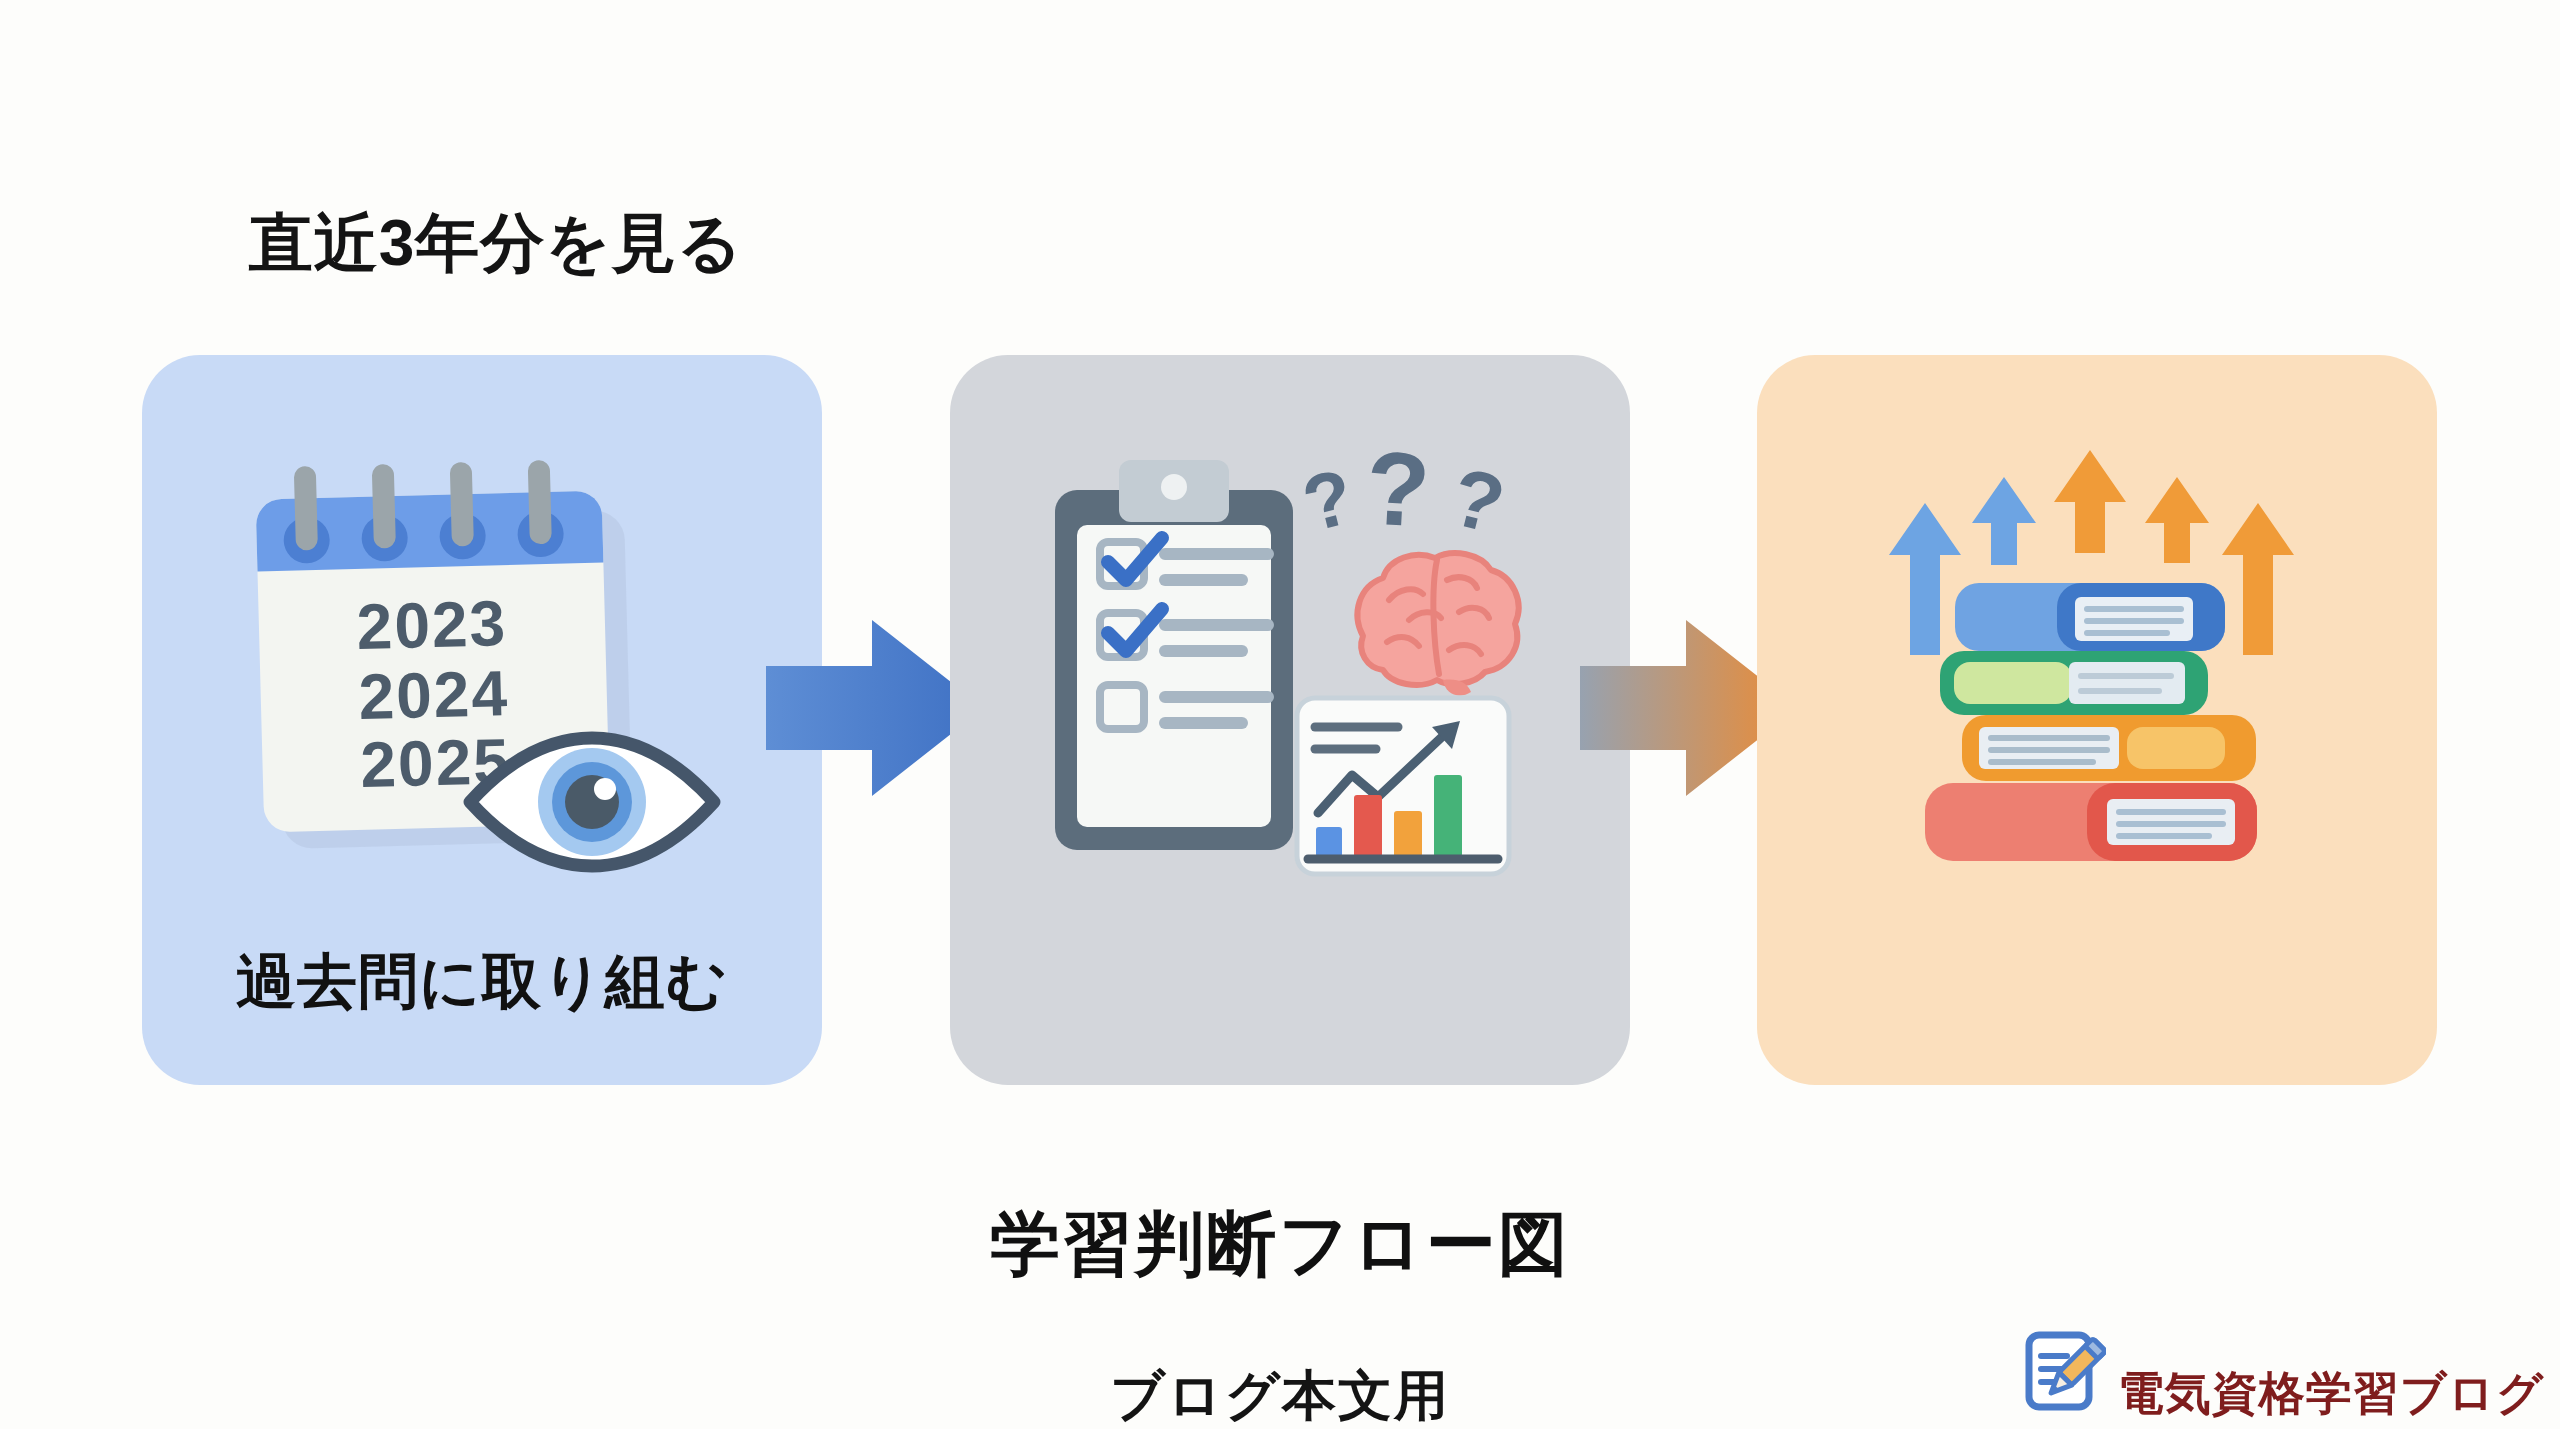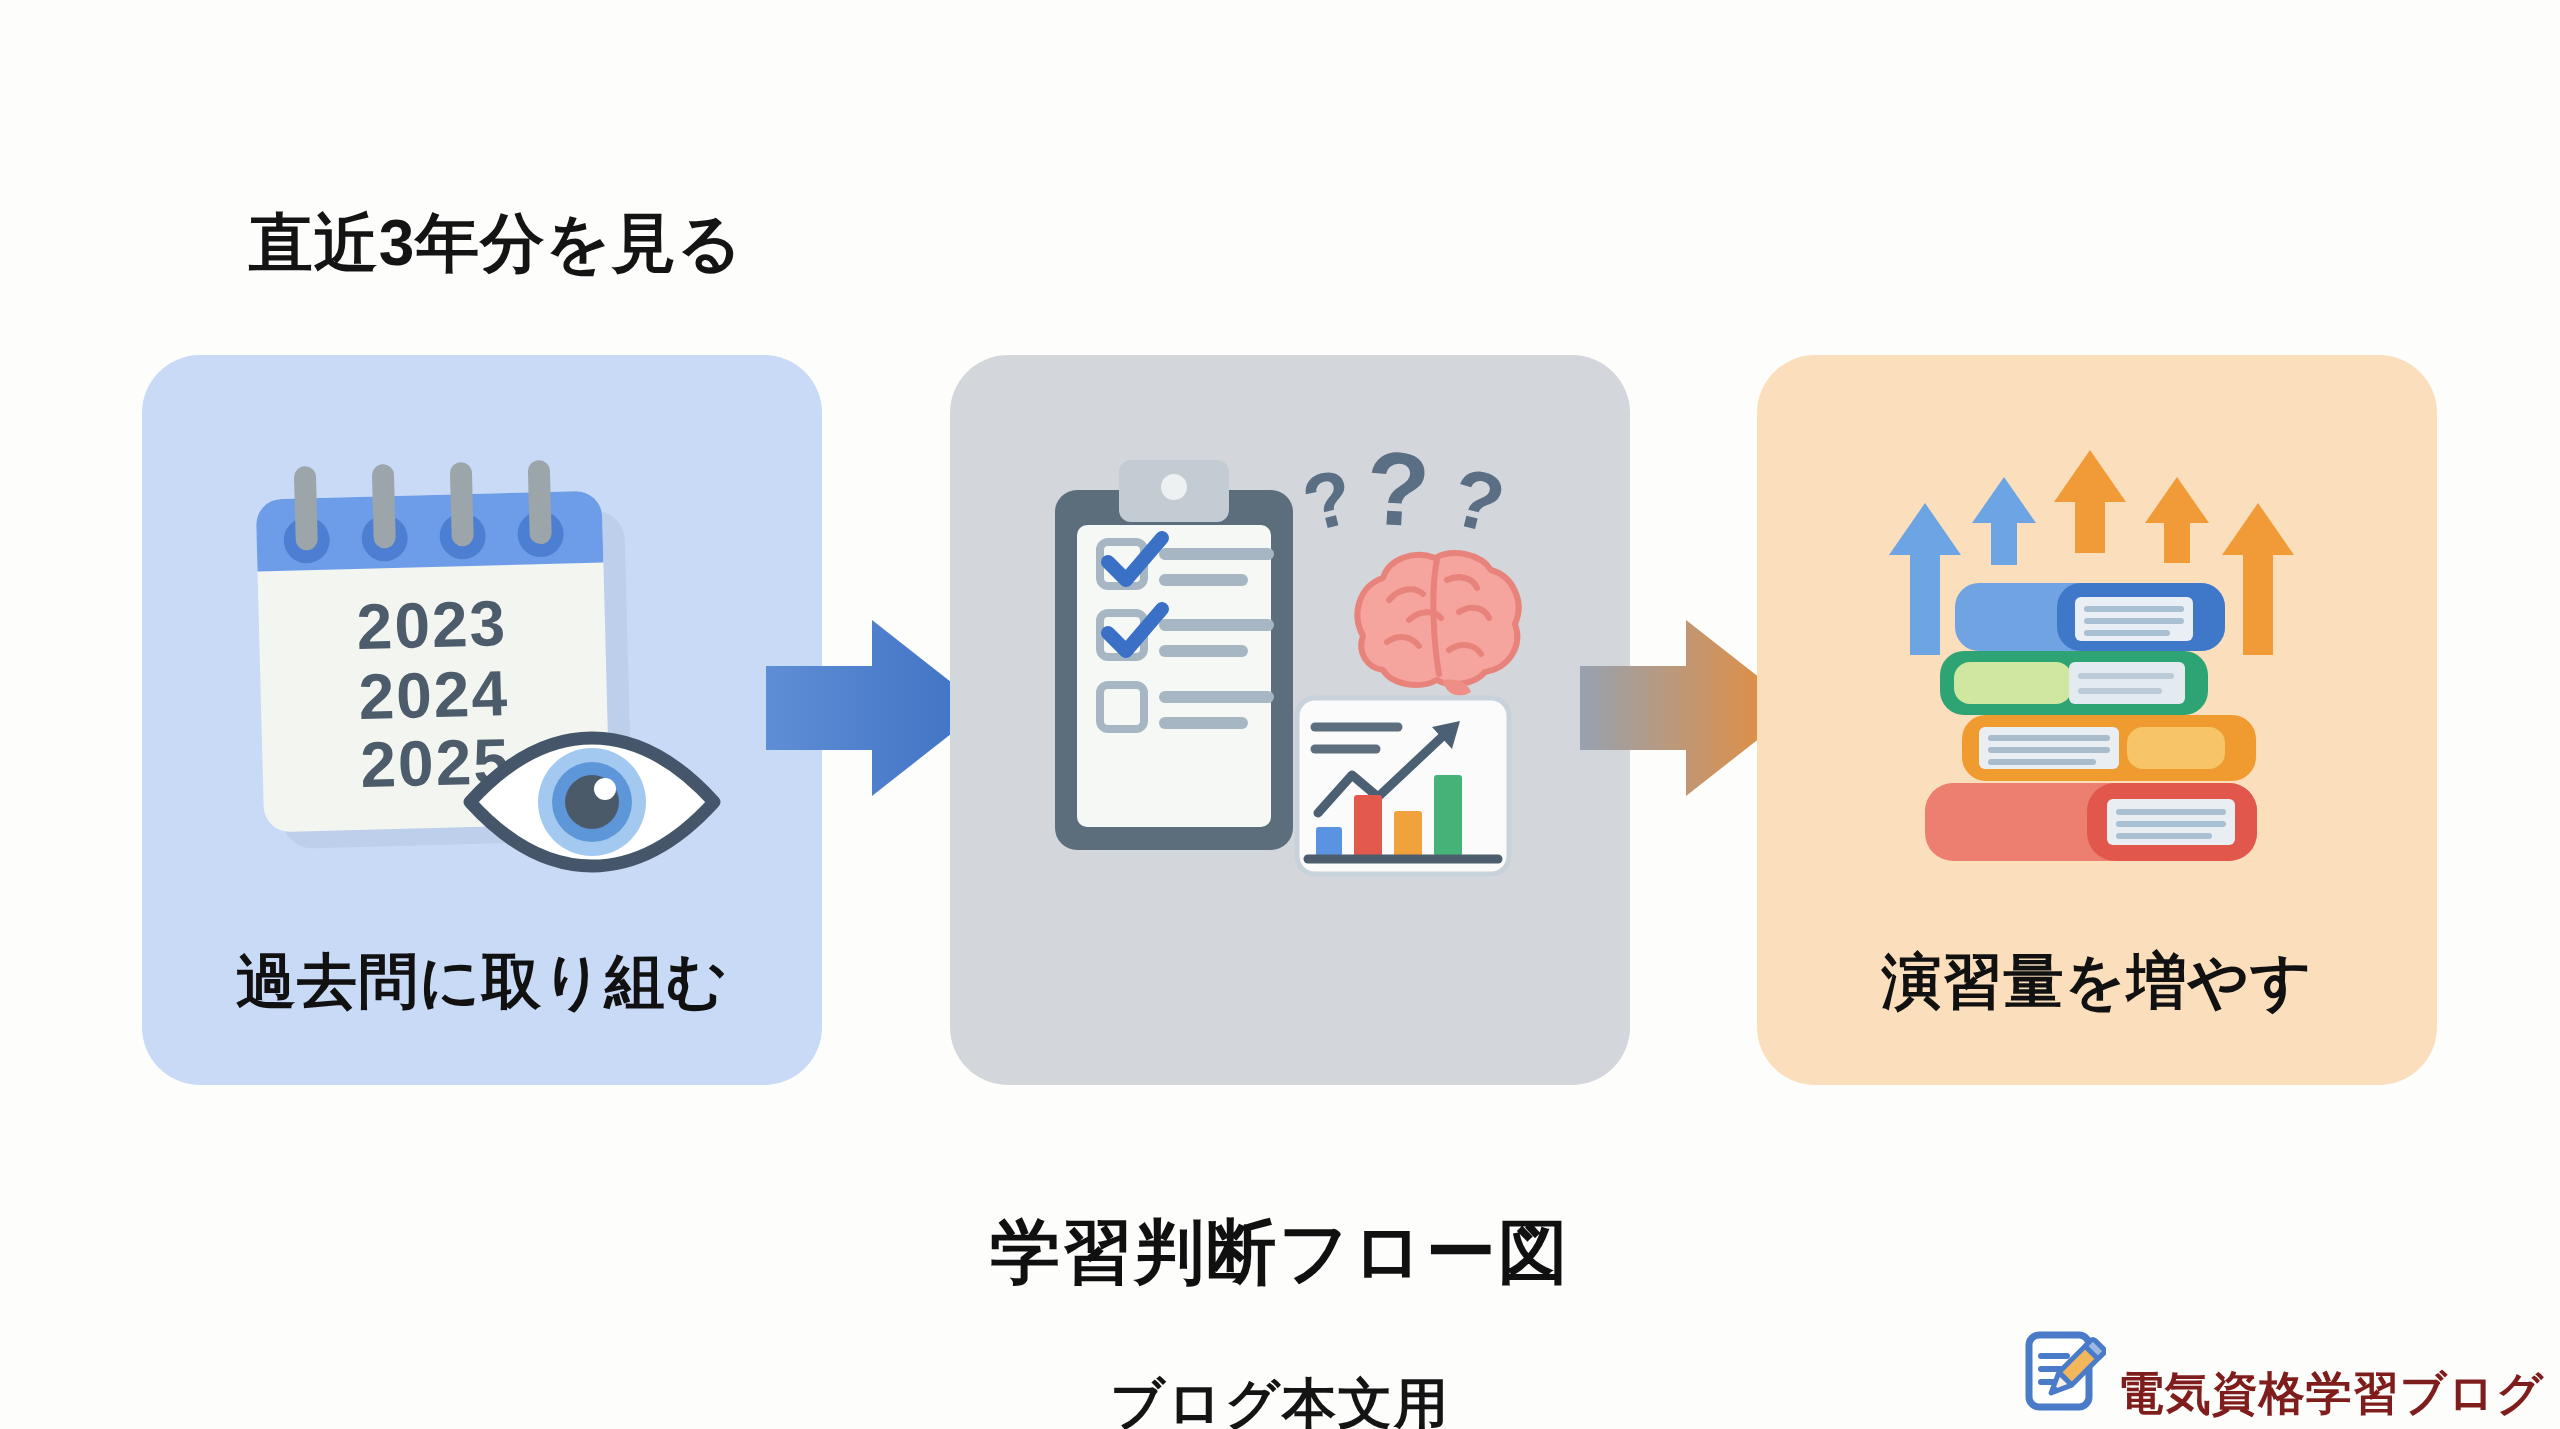--- a/index.html
+++ b/index.html
@@ -27,21 +27,21 @@
     position:absolute;left:0;top:60px;width:680px;height:560px;display:block;
   }
   .panel-label{
     position:absolute;left:0;bottom:62px;width:100%;text-align:center;
     font-size:60px;font-weight:800;letter-spacing:1px;color:#111;
     white-space:nowrap;
   }
   .flow-arrow{position:absolute;top:616px;width:220px;height:184px;}
   .flow-arrow.a1{left:766px;}
   .flow-arrow.a2{left:1580px;}
-  .caption{position:absolute;left:0;width:2560px;text-align:center;margin-top:8px;}
+  .caption{position:absolute;left:0;width:2560px;text-align:center;}
   .caption-title{top:1198px;font-size:70px;font-weight:800;letter-spacing:2px;color:#101010;}
   .caption-sub{top:1360px;font-size:54px;font-weight:700;letter-spacing:2px;color:#141414;}
   .brand{
     position:absolute;right:16px;top:1326px;height:92px;
     display:flex;align-items:center;gap:12px;
   }
   .brand-name{font-size:46px;font-weight:800;letter-spacing:1px;color:#7f1d1d;white-space:nowrap;margin-top:44px;}
   svg text.cal-year{
     font-family:"Liberation Sans","DejaVu Sans",sans-serif;
     font-weight:700;font-size:64px;fill:#4d5c6b;letter-spacing:2px;
@@ -211,21 +211,20 @@
           <rect x="330" y="368" width="170" height="78" rx="28" fill="#e2574b"></rect>
           <rect x="350" y="384" width="128" height="46" rx="6" fill="#e9eef3"></rect>
           <g stroke="#a9bfd2" stroke-width="6" stroke-linecap="round">
             <path d="M362,397 H466"></path>
               <path d="M362,409 H466"></path>
               <path d="M362,421 H452"></path>
           </g>
         </g>
       </g>
     </svg>
-    <div class="panel-label">演習量を増やす</div>
   </div>
 
   <div class="caption caption-title">学習判断フロー図</div>
   <div class="caption caption-sub">ブログ本文用</div>
 
   <div class="brand">
     <svg width="84" height="88" viewBox="0 0 84 88">
       <rect x="7" y="7" width="60" height="72" rx="10" fill="#ffffff" stroke="#4a7bc9" stroke-width="7"></rect>
       <path d="M19,28 H45" stroke="#4a7bc9" stroke-width="6" stroke-linecap="round"></path>
       <path d="M19,41 H49" stroke="#4a7bc9" stroke-width="6" stroke-linecap="round"></path>

